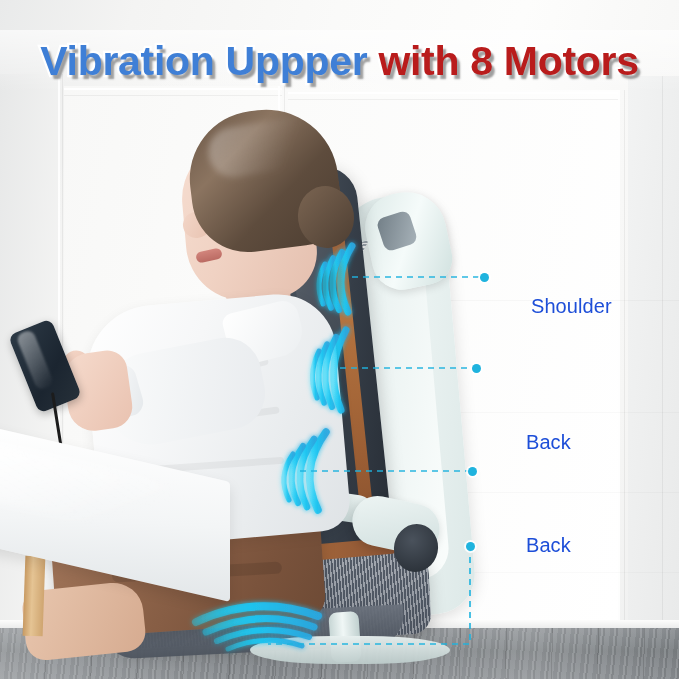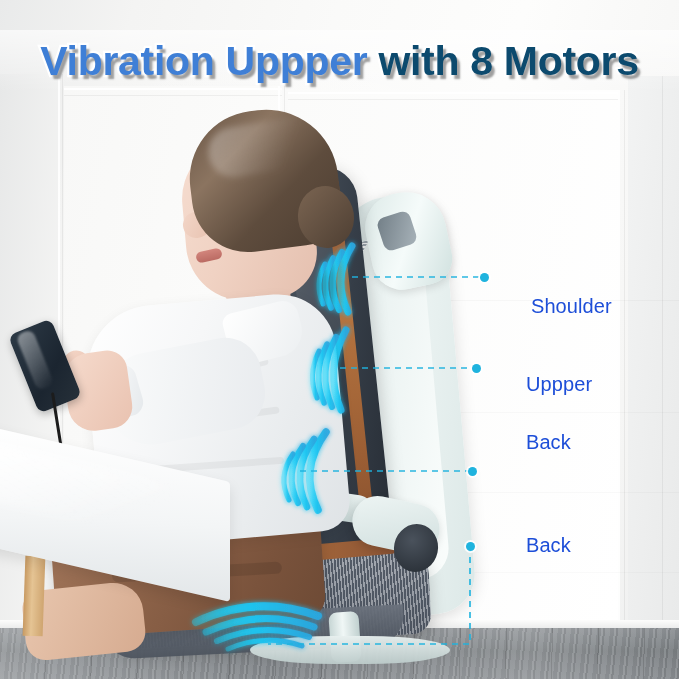--- a/index.html
+++ b/index.html
@@ -191,21 +191,21 @@
           letter-spacing:.1px;white-space:pre;}
 
   
   .title{position:absolute;left:0;top:36px;width:679px;text-align:center;
     font-size:41px;font-weight:bold;line-height:50px;white-space:nowrap;
     font-family:"Liberation Sans","DejaVu Sans",sans-serif;
     letter-spacing:-0.3px;}
   .title span{ -webkit-text-stroke:4.5px #ffffff; paint-order:stroke fill;
     text-shadow:3px 4px 2px rgba(80,80,80,.55);}
   .t-blue{color:#3f7fd6;}
-  .t-green{color:#0c4a6e;text-align:center;}
+  .t-green{color:#b91c1c;text-align:center;}
   .title-glow{position:absolute;left:0;top:30px;width:679px;height:62px;
     background:linear-gradient(180deg,rgba(255,255,255,.65),rgba(255,255,255,0));pointer-events:none;}
 </style>
 </head>
 <body>
 
 <div id="stage">
 
   <div class="wall"></div>
   <div class="wall-shade"></div>
@@ -357,21 +357,21 @@
 
   <div class="callouts">
 
     <div class="cdot" style="left:480px;top:273px;"></div>
     <div class="clabel" style="left:497px;top:263px;">
       <span>Shoulder</span>
     </div>
 
     <div class="cdot" style="left:472px;top:364px;"></div>
     <div class="clabel" style="left:492px;top:341px;">
-      <span>Uppper</span><br>
+      <br>
       <span>Back</span>
     </div>
 
     <div class="cdot" style="left:468px;top:467px;"></div>
     <div class="clabel" style="left:492px;top:444px;">
       <br>
       <span>Back</span>
     </div>
 
     <div class="cdot" style="left:466px;top:542px;"></div>

